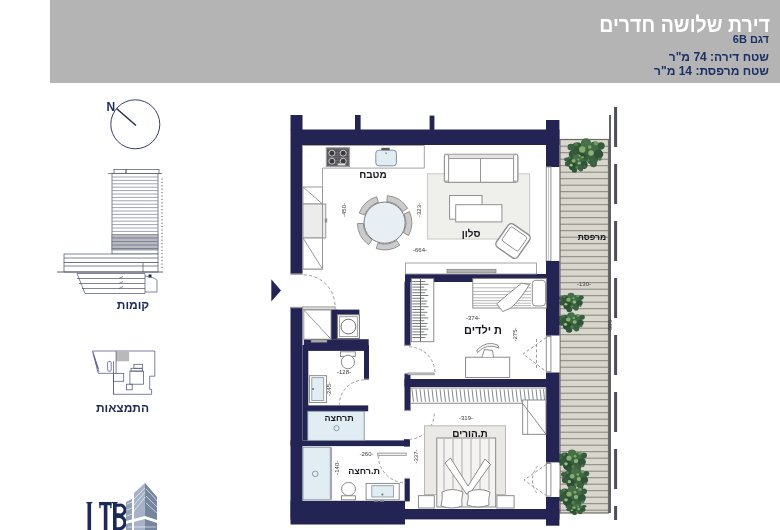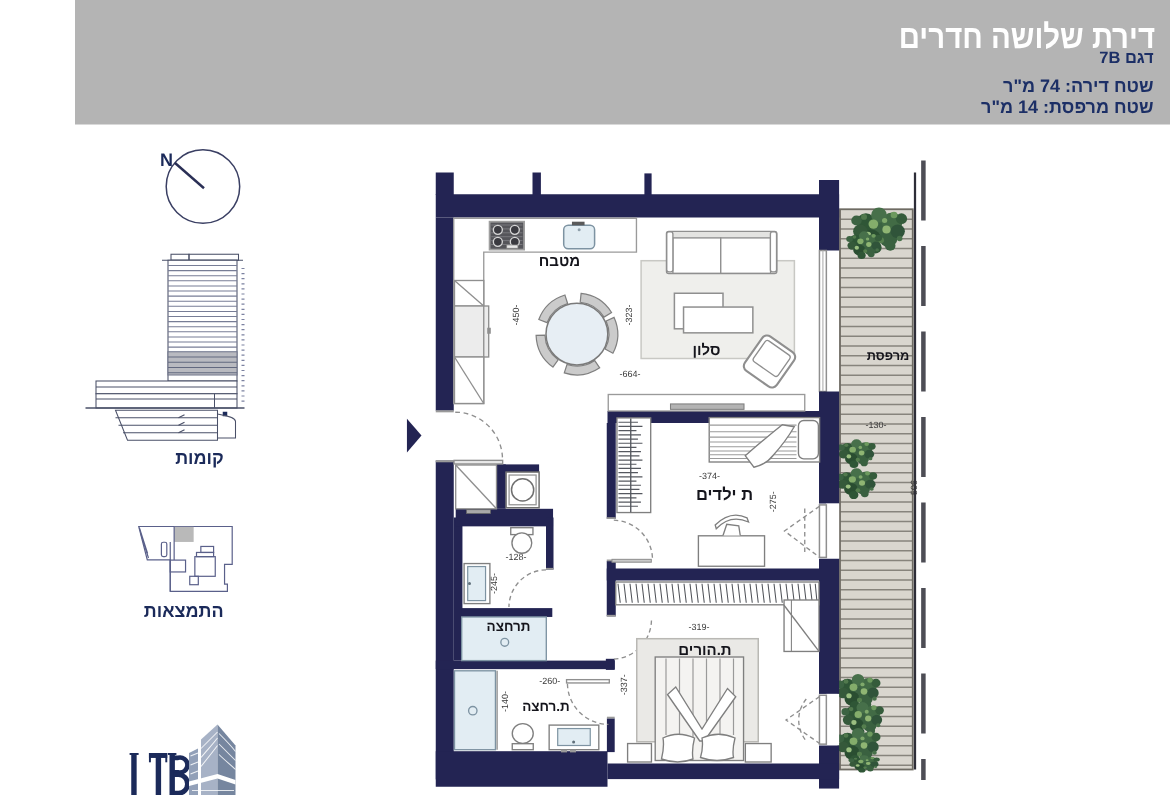--- a/index.html
+++ b/index.html
@@ -7,21 +7,21 @@
        font-family:"Liberation Sans", sans-serif;}
   .abs{position:absolute;}
 </style>
 </head>
 <body>
 
 <div class="abs" style="left:50px;top:0;width:730px;height:83px;background:#b4b4b4;"></div>
 
 <div class="abs" style="right:10px;top:12px;width:400px;text-align:right;direction:rtl;color:#ffffff;font-weight:bold;font-size:22px;transform:scaleX(0.89);transform-origin:100% 50%;">דירת שלושה חדרים</div>
 
-<div class="abs" style="right:11px;top:33px;width:300px;text-align:right;direction:rtl;color:#1c2f66;font-weight:bold;font-size:11px;">דגם 7B</div>
+<div class="abs" style="right:11px;top:33px;width:300px;text-align:right;direction:rtl;color:#1c2f66;font-weight:bold;font-size:11px;">דגם 6B</div>
 
 <div class="abs" style="right:11px;top:50px;width:300px;text-align:right;direction:rtl;color:#1c2f66;font-weight:bold;font-size:12px;">שטח דירה: 74 מ"ר</div>
 
 <div class="abs" style="right:11px;top:64px;width:300px;text-align:right;direction:rtl;color:#1c2f66;font-weight:bold;font-size:12px;">שטח מרפסת: 14 מ"ר</div>
 
 <svg class="abs" style="left:0;top:0;" width="780" height="530" viewBox="0 0 780 530">
 <defs>
   <g id="plantc">
     <circle cx="0" cy="0" r="6.5" fill="#3c6342"></circle>
     <circle cx="-7" cy="-4" r="5" fill="#2f5636"></circle>

